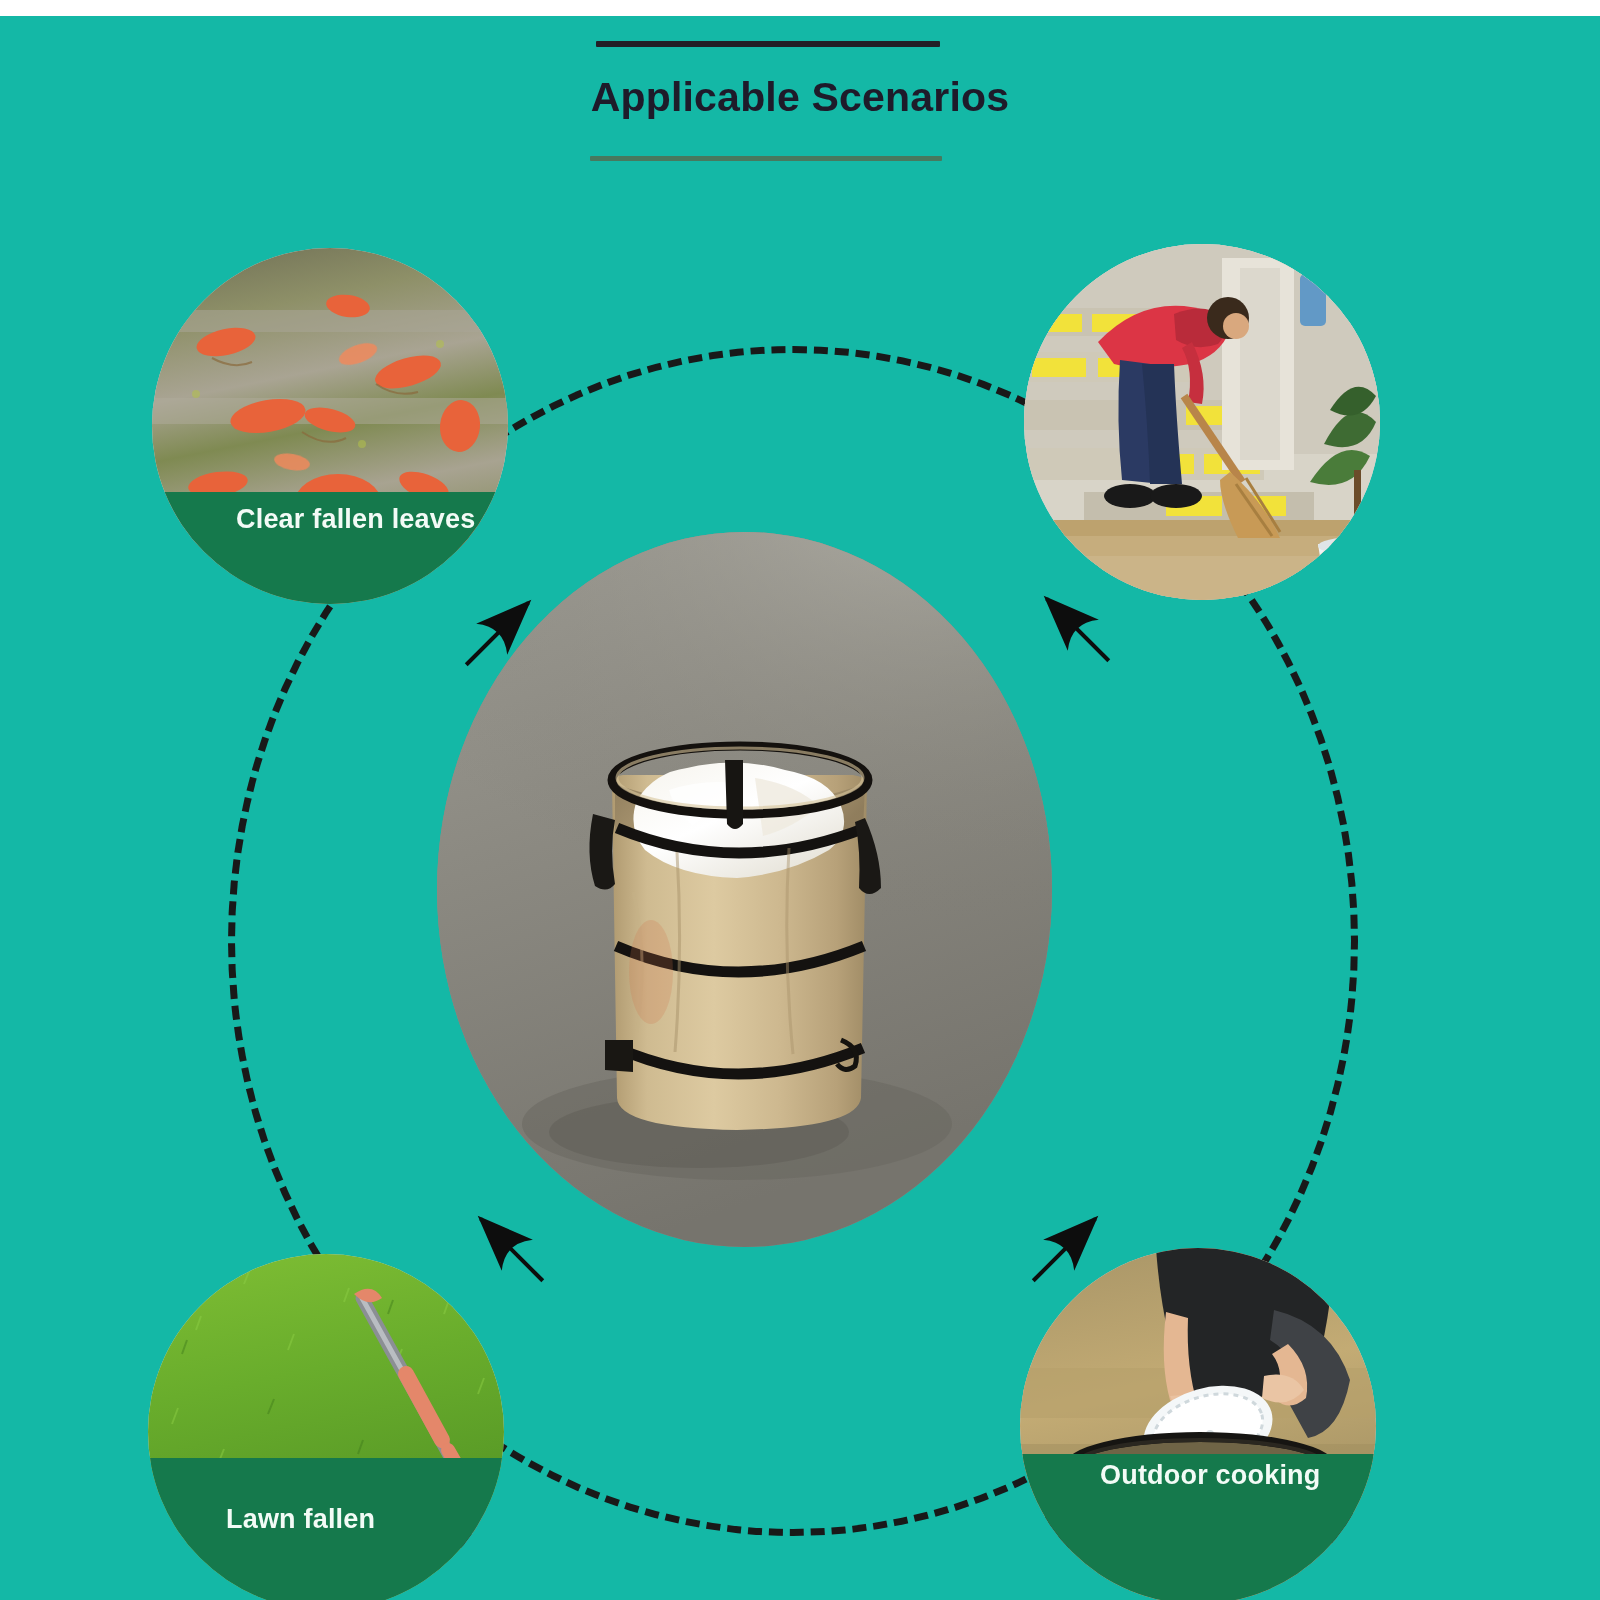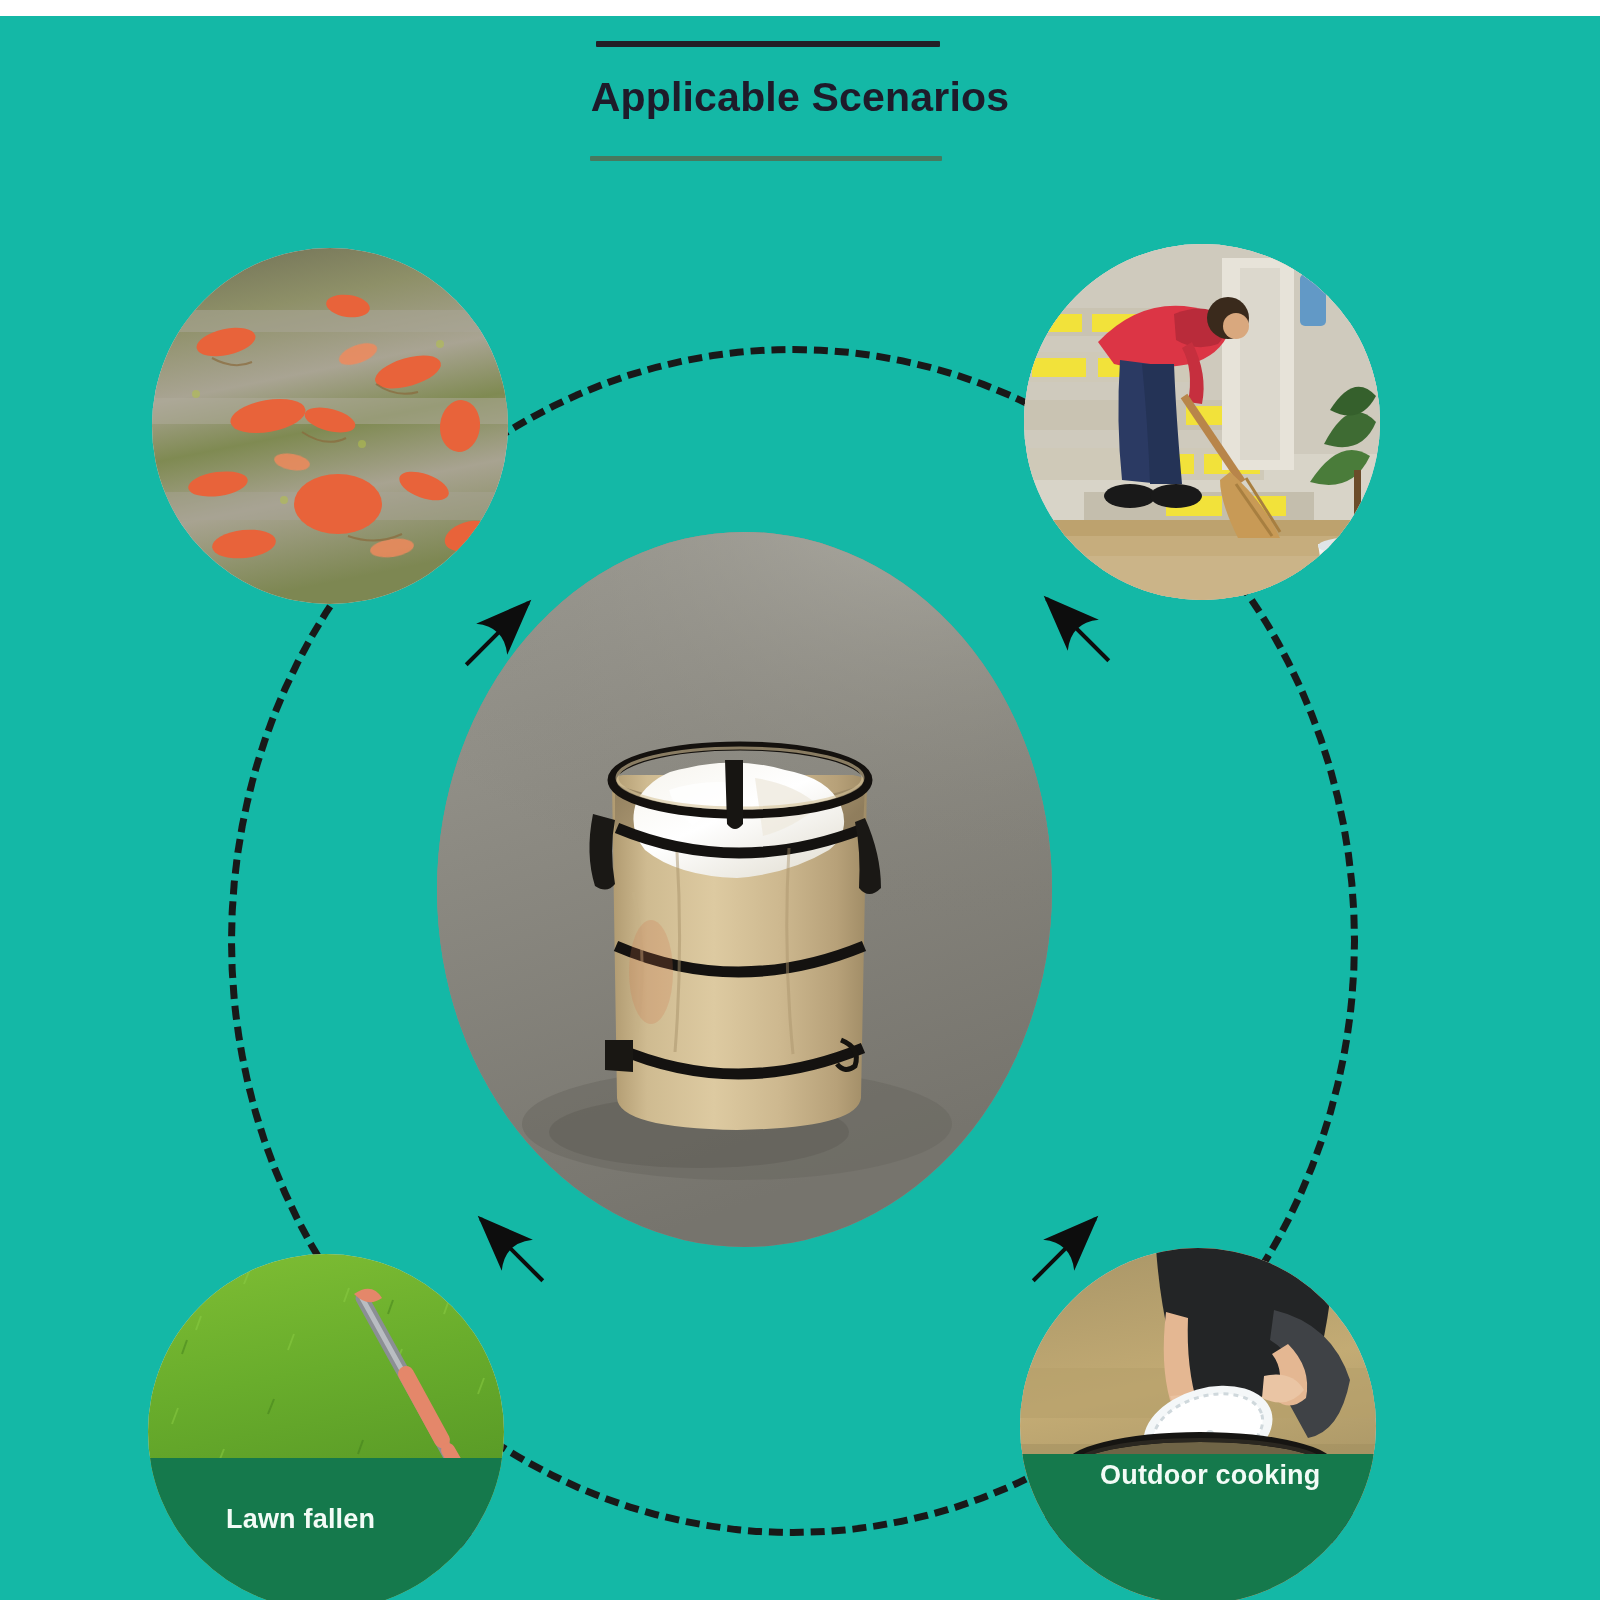--- a/index.html
+++ b/index.html
@@ -269,20 +269,21 @@
           <path d="M196 288 q28 10 54 -2"></path>
         </g>
         <g fill="#b3c24a" opacity="0.55">
           <circle cx="44" cy="146" r="4"></circle>
           <circle cx="210" cy="196" r="4"></circle>
           <circle cx="288" cy="96" r="4"></circle>
           <circle cx="132" cy="252" r="4"></circle>
         </g>
       </svg>
     </div>
+    <div class="caption">Clear fallen leaves</div>
   </div>
 
   <div class="scene tr">
     <div class="photo">
       <svg viewBox="0 0 356 356" preserveAspectRatio="xMidYMid slice">
         <rect width="356" height="356" fill="#d8d4c8"></rect>
         <rect x="0" y="0" width="356" height="210" fill="#cfcabd"></rect>
 
         <g>
           <rect x="0" y="64" width="150" height="28" fill="#c9c3b2"></rect>

